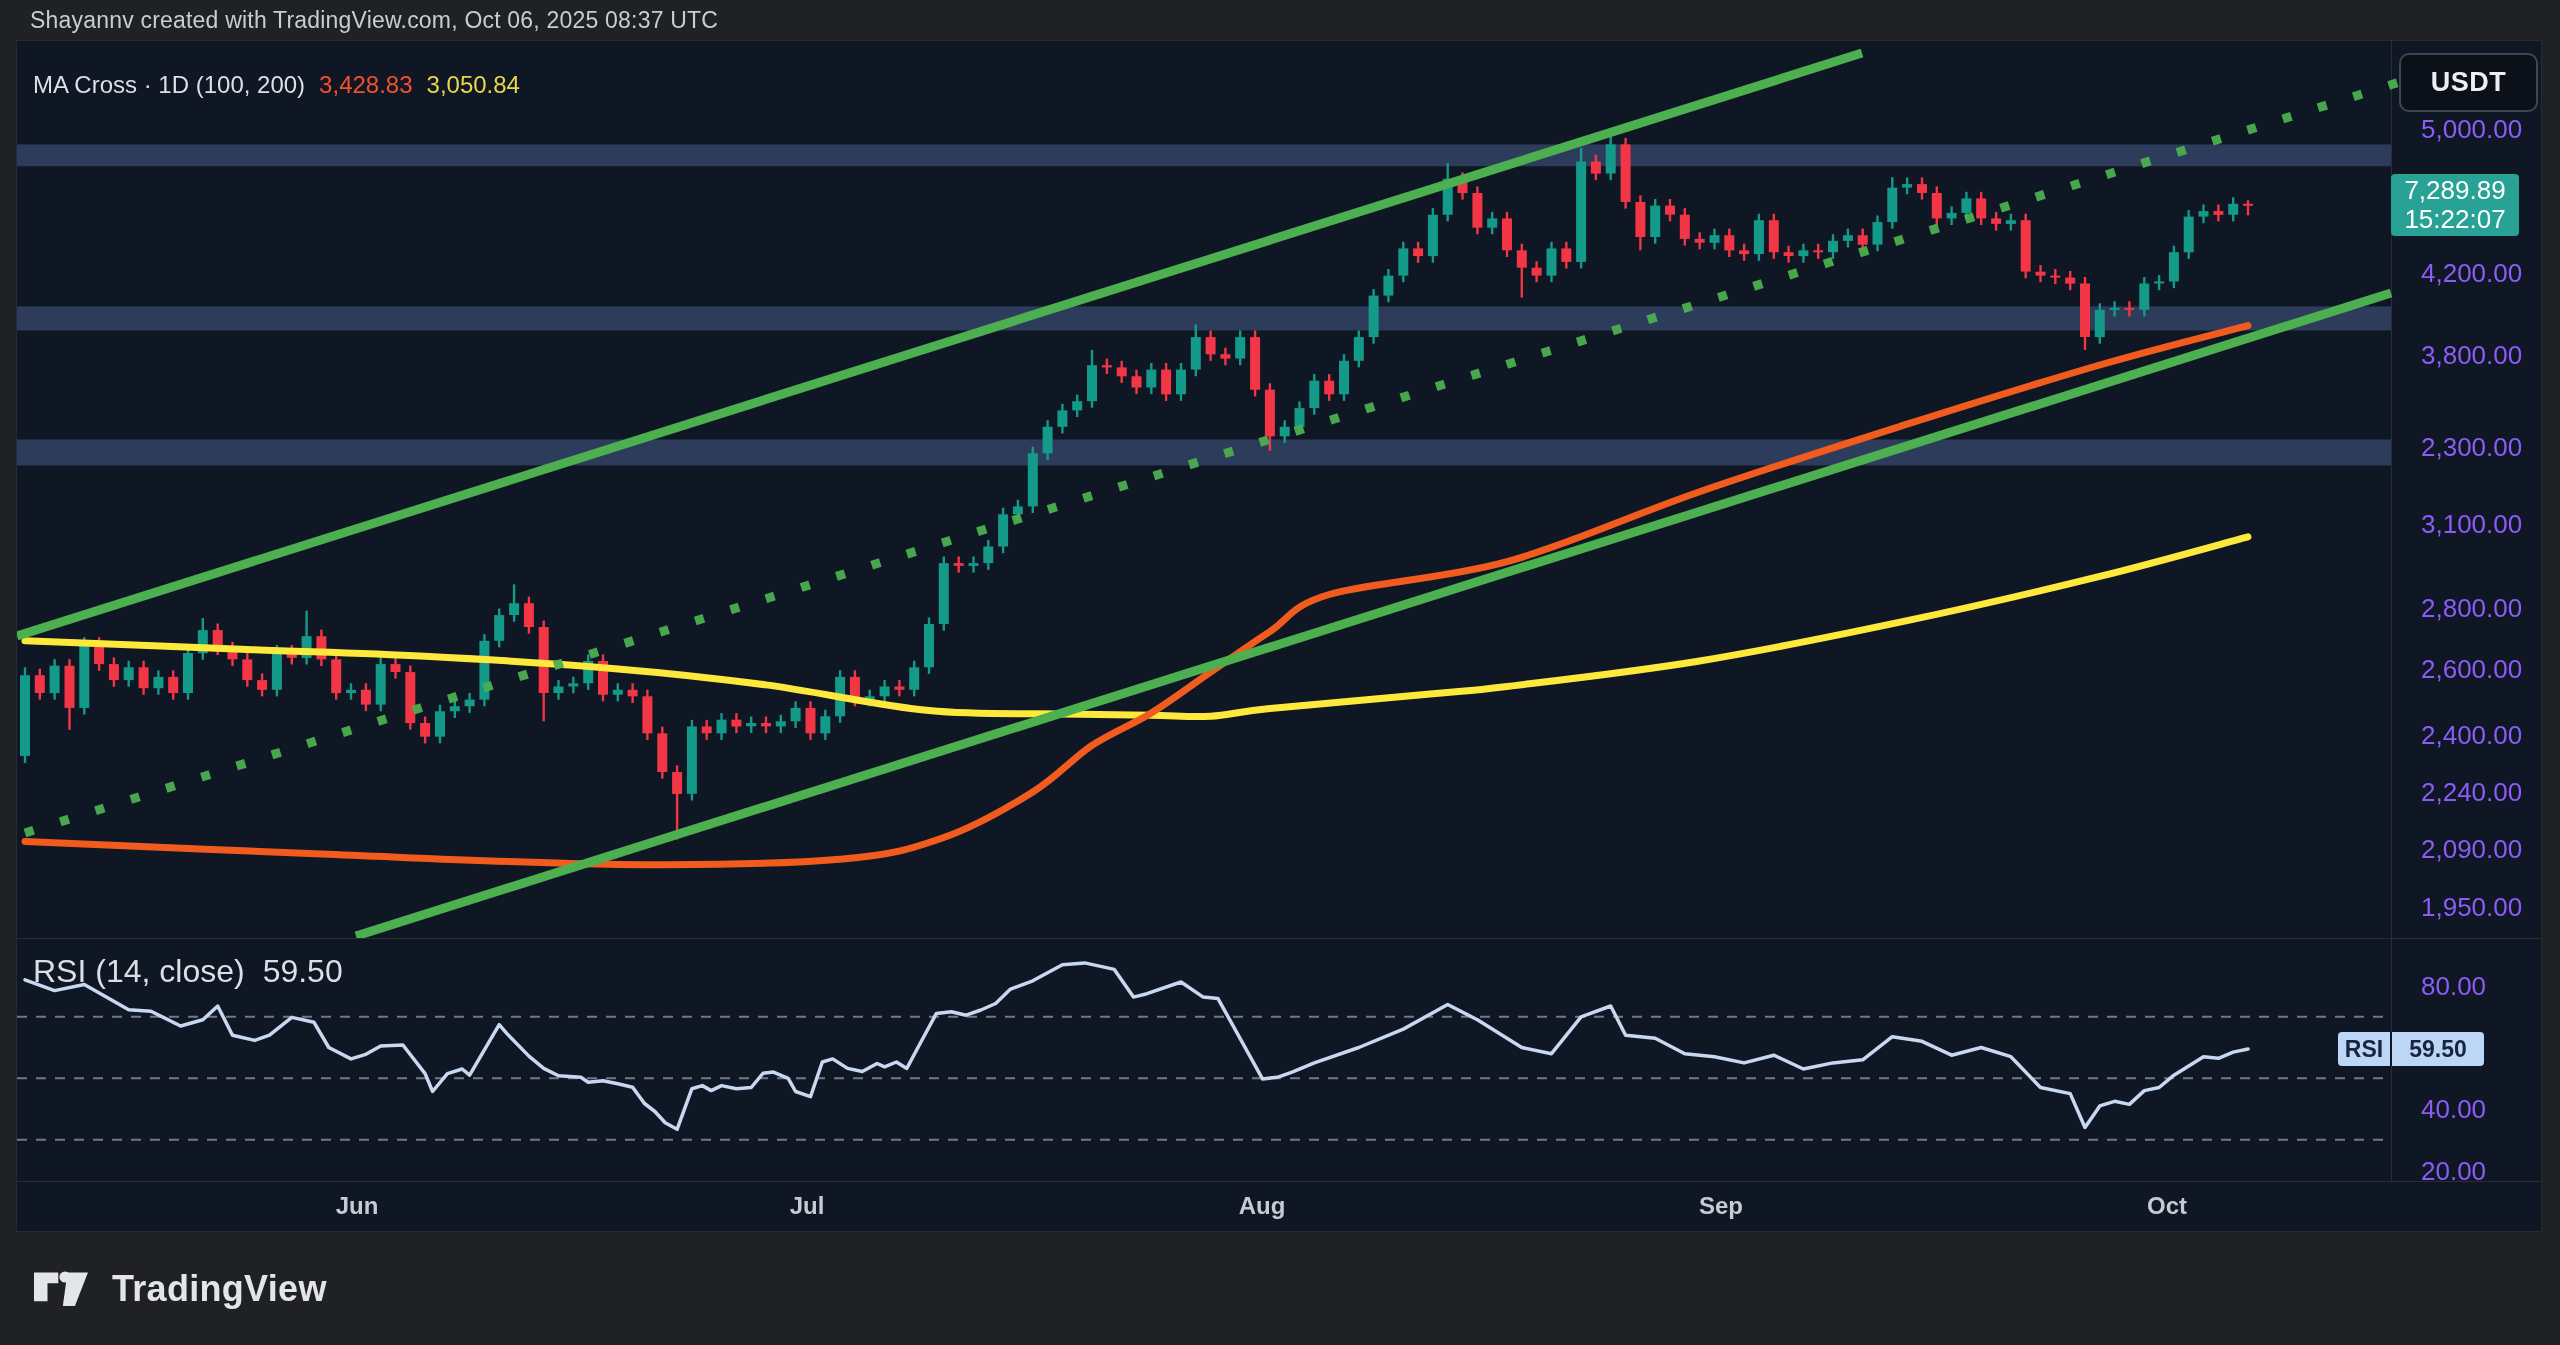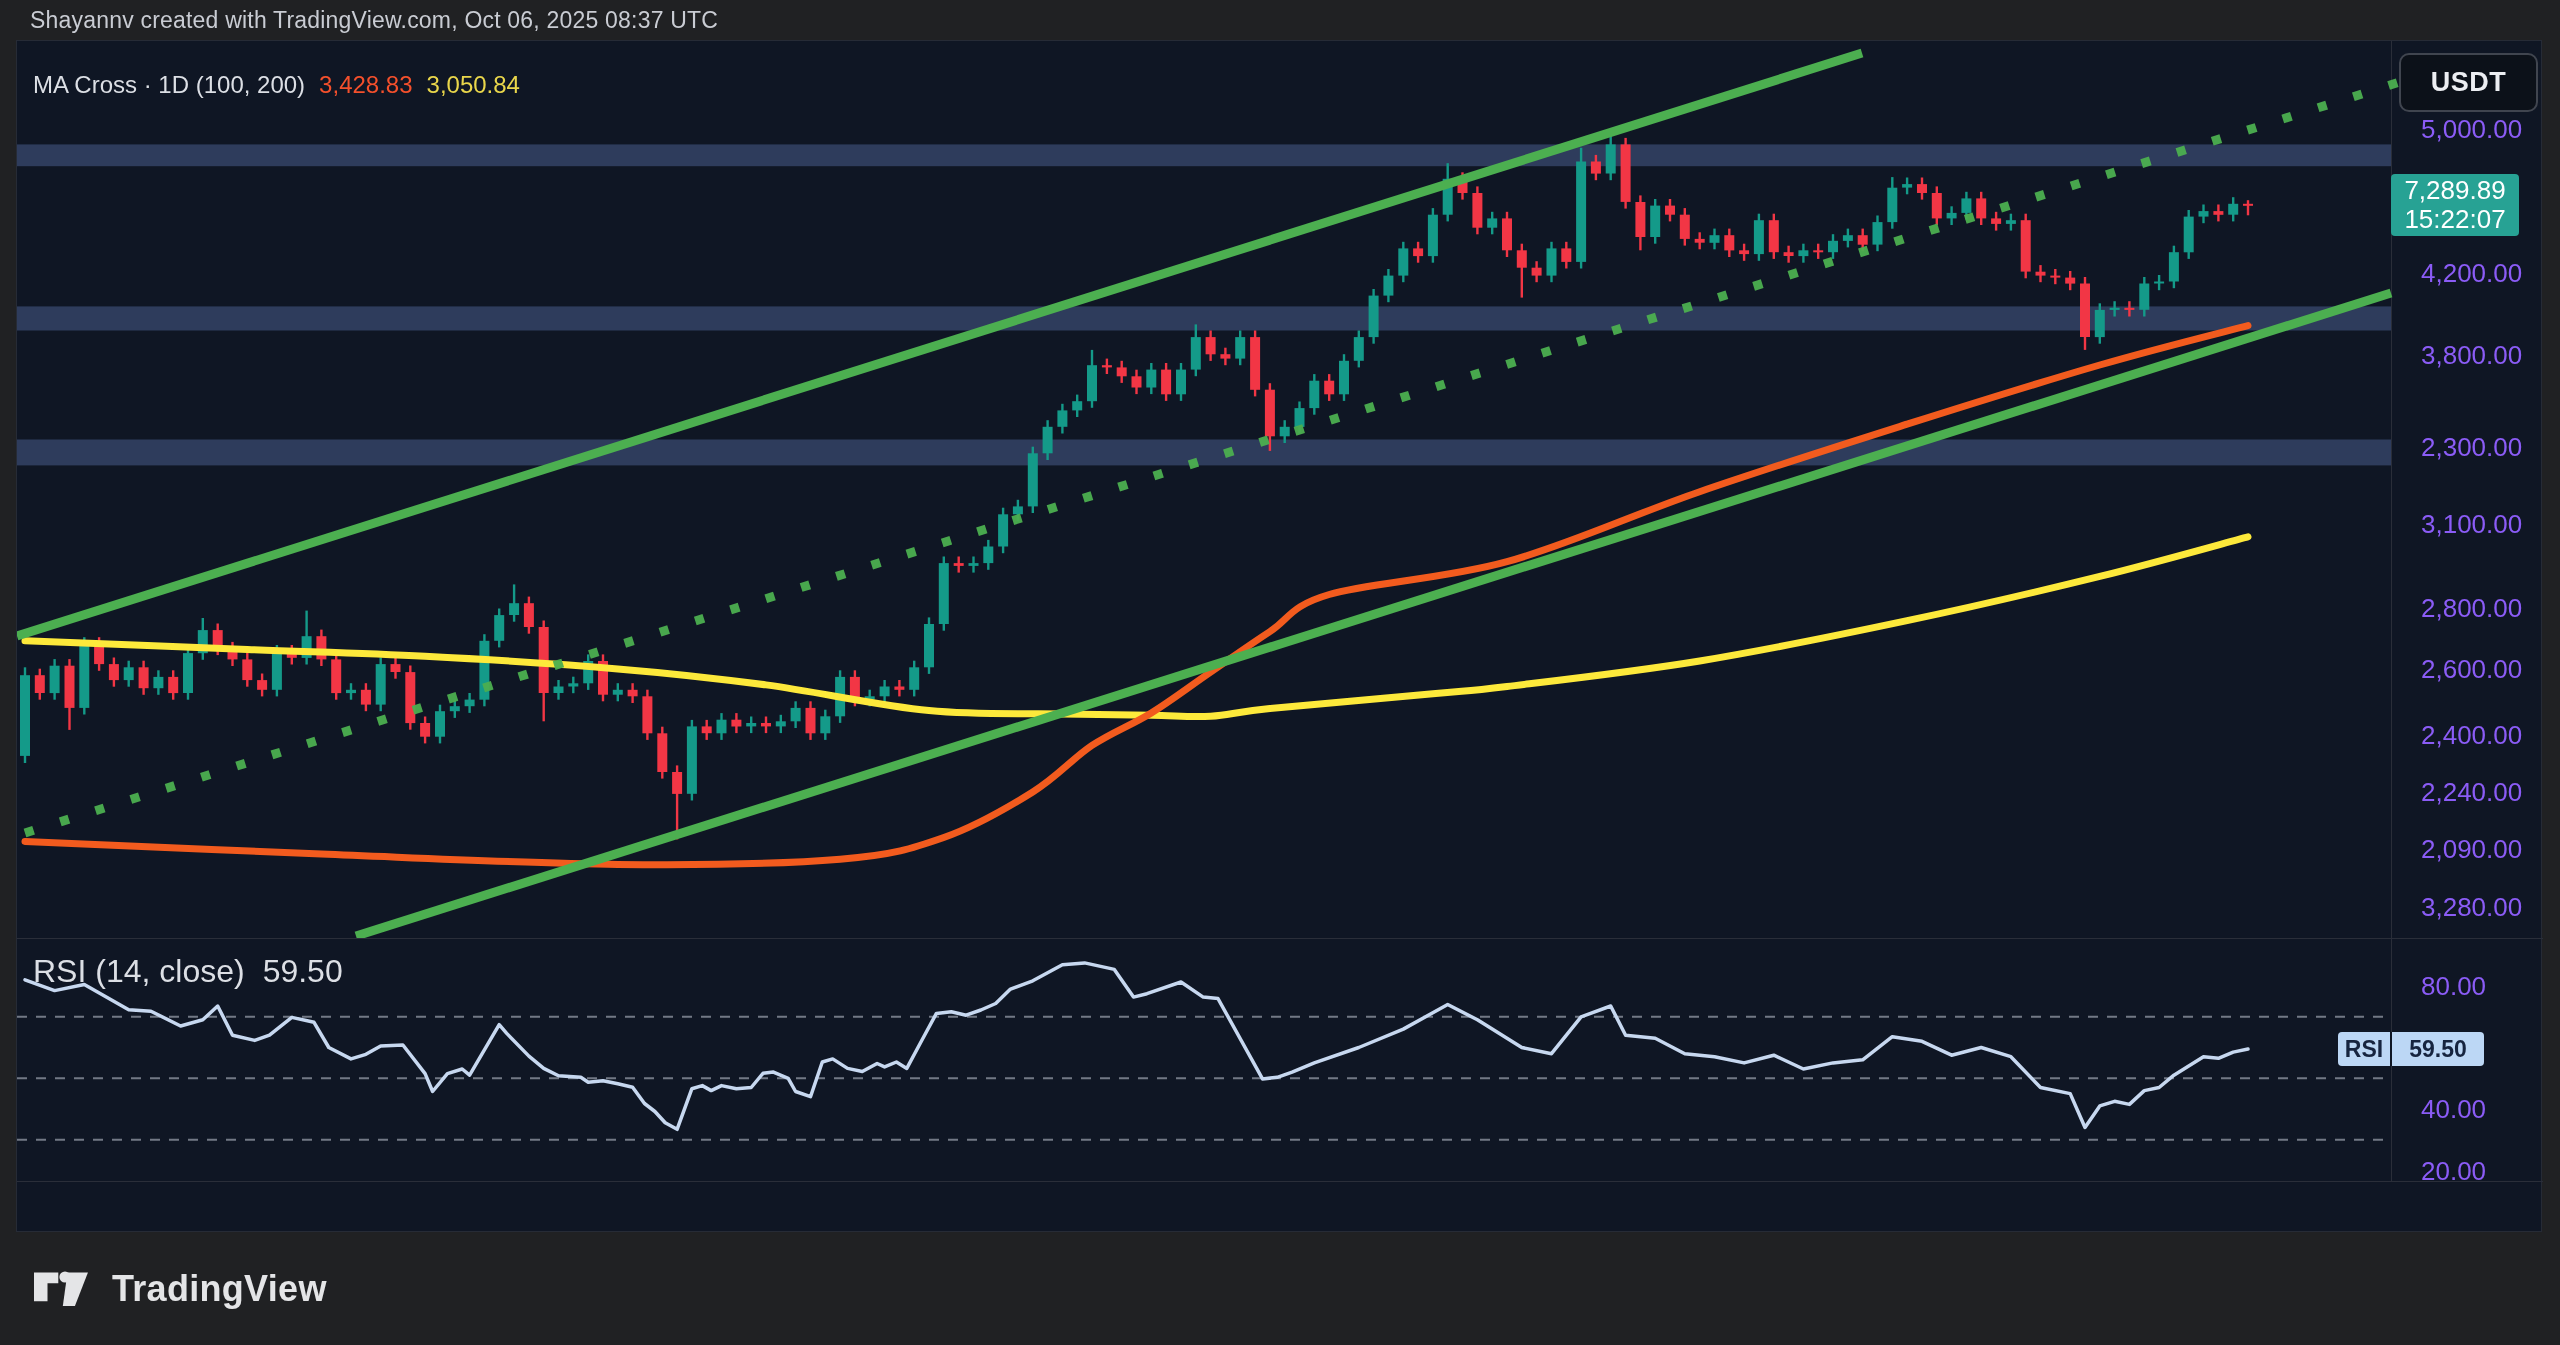--- a/index.html
+++ b/index.html
@@ -384,36 +384,43 @@
       <div class="tick" style="top: 73.595px;">5,000.00</div>
       <div class="tick" style="top: 217.646px;">4,200.00</div>
       <div class="tick" style="top: 300.335px;">3,800.00</div>
       <div class="tick" style="top: 392.229px;">2,300.00</div>
       <div class="tick" style="top: 468.548px;">3,100.00</div>
       <div class="tick" style="top: 552.641px;">2,800.00</div>
       <div class="tick" style="top: 613.869px;">2,600.00</div>
       <div class="tick" style="top: 680px;">2,400.00</div>
       <div class="tick" style="top: 737.002px;">2,240.00</div>
       <div class="tick" style="top: 794.268px;">2,090.00</div>
-      <div class="tick" style="top: 851.552px;">3,280.00</div>
+      <div class="tick" style="top: 851.552px;">1,950.00</div>
       <div class="tick" style="top: 931px;">80.00</div>
       <div class="tick" style="top: 1054px;">40.00</div>
       <div class="tick" style="top: 1115.5px;">20.00</div>
     </div>
 
   <div id="price-badge" style="background: rgb(39, 162, 148); top: 132.568px;">
     <div>7,289.89</div>
     <div>15:22:07</div>
   </div>
 
   <div id="rsi-badge" style="background: rgb(188, 215, 245); color: rgb(22, 36, 63); top: 991.038px;">
     <div class="cell c1">RSI</div>
     <div class="cell c2">59.50</div>
   </div>
 
+  <div id="time-axis">
+      <div class="month" style="left: 340px;">Jun</div>
+      <div class="month" style="left: 790px;">Jul</div>
+      <div class="month" style="left: 1245px;">Aug</div>
+      <div class="month" style="left: 1704px;">Sep</div>
+      <div class="month" style="left: 2150px;">Oct</div>
+    </div>
 </div>
 
 <div id="footer">
   <svg width="62" height="44" viewBox="0 0 62 44">
     <polygon points="0,6 27,6 27,18 15,18 15,38 0,38 0,18" fill="#e4e5e7" transform="scale(0.9)"></polygon>
     <circle cx="31" cy="10" r="5.6" fill="#e4e5e7"></circle>
     <polygon points="36,6 58,6 44,42 31,42" fill="#e4e5e7" transform="scale(0.93)"></polygon>
   </svg>
   <span class="brand">TradingView</span>
 </div>

